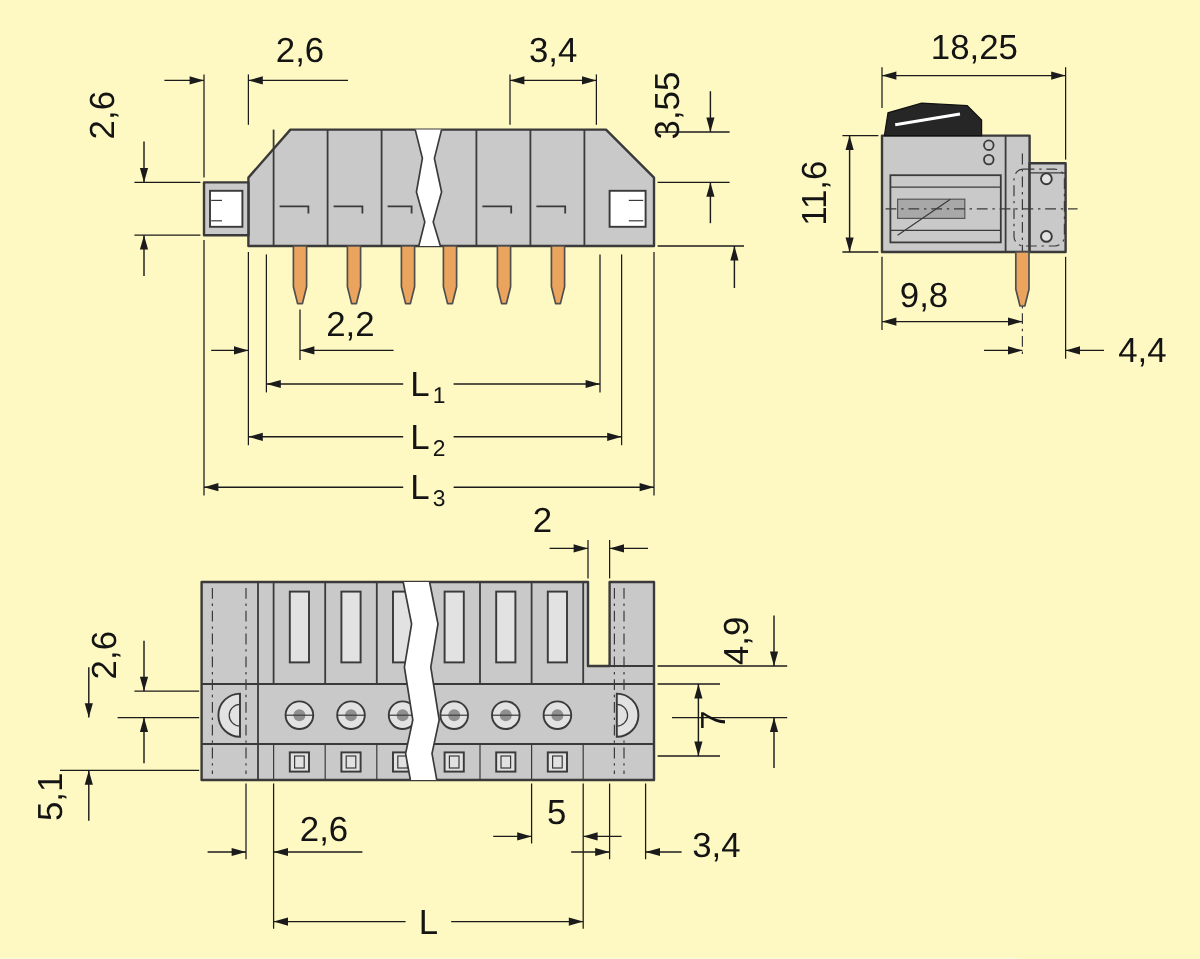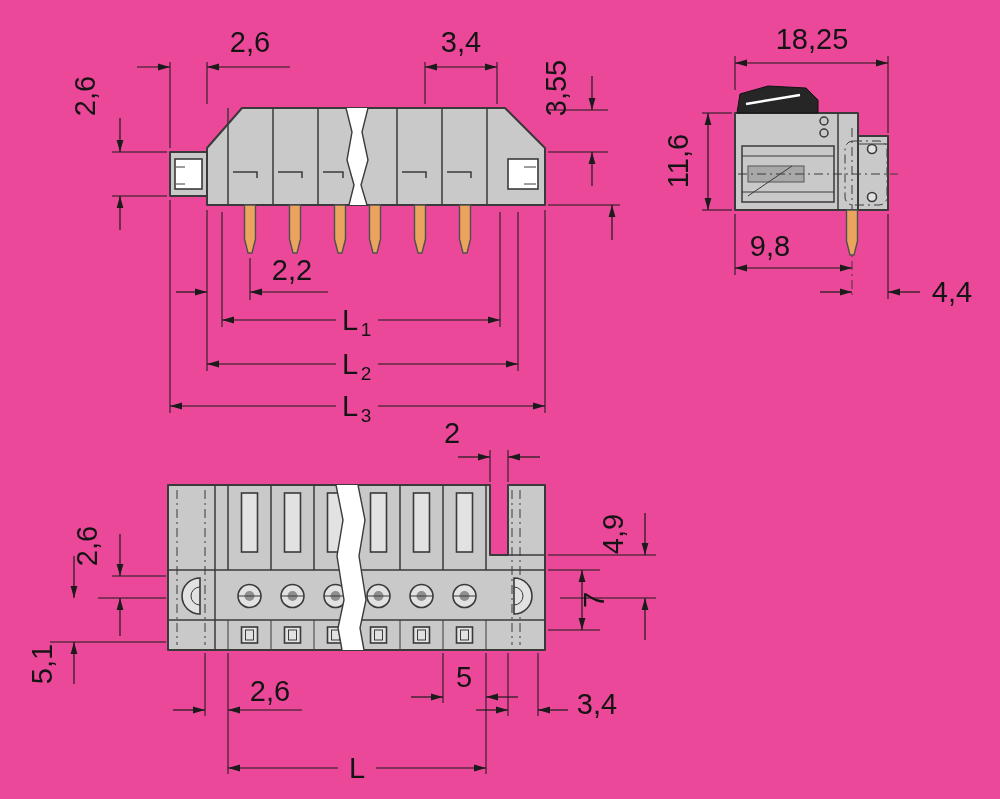--- a/index.html
+++ b/index.html
@@ -1,16 +1,16 @@
 <!DOCTYPE html>
 <html><head>
 <meta charset="utf-8">
 <style>
   html,body{margin:0;padding:0;background:#ffffff;}
-  .stage{position:relative;width:1000px;height:799px;background:#ec4899;overflow:hidden;}
+  .stage{position:relative;width:1000px;height:799px;background:#fef9c3;overflow:hidden;}
   svg{display:block}
   .body{fill:#c9c9c9;stroke:#3a3a3a;stroke-width:2;stroke-linejoin:round}
   .detail{fill:#e2e2e2;stroke:#3a3a3a;stroke-width:1.6}
   .white{fill:#ffffff;stroke:#3a3a3a;stroke-width:1.6}
   .ln{stroke:#3a3a3a;stroke-width:1.5;fill:none}
   .ln1{stroke:#3a3a3a;stroke-width:1;fill:none}
   .dash{stroke:#3a3a3a;stroke-width:1;fill:none;stroke-dasharray:9 4 2 4}
   .pin{fill:#eaa45e;stroke:#4f4f4f;stroke-width:1.4;stroke-linejoin:round}
   .brk{fill:#ffffff}
   .brkl{stroke:#3a3a3a;stroke-width:1.4;fill:none}

